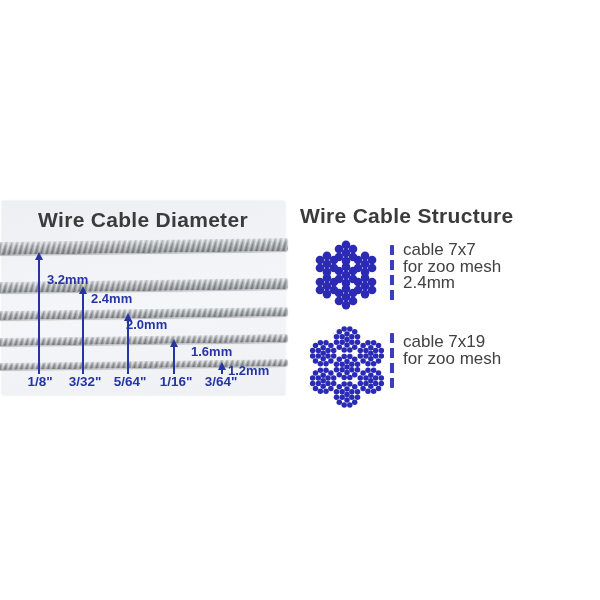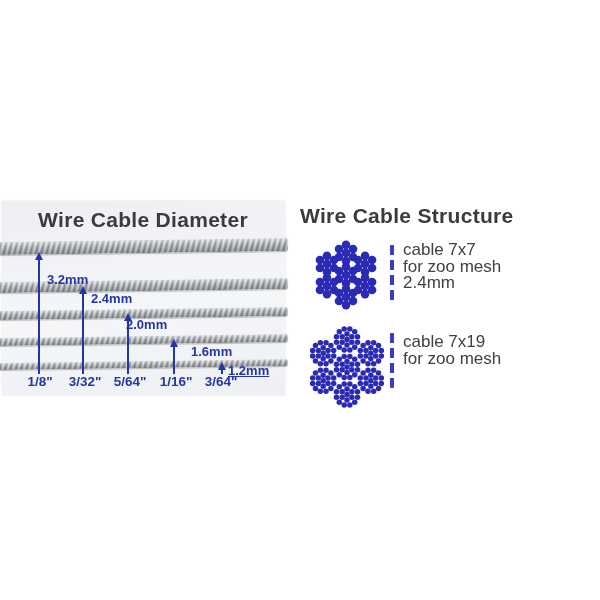--- a/index.html
+++ b/index.html
@@ -46,21 +46,21 @@
   #arrow-3{left:127px;top:320px;height:54px;}
   #arrow-4{left:173px;top:346px;height:28px;}
   #arrow-5{left:221px;top:369px;height:5px;}
   .mm-label{
     position:absolute;font-size:13px;font-weight:700;color:#2535a3;white-space:nowrap;
   }
   #mm-1{left:47px;top:272px;}
   #mm-2{left:91px;top:291px;}
   #mm-3{left:126px;top:317px;}
   #mm-4{left:191px;top:344px;}
-  #mm-5{left:228px;top:363px;text-decoration:underline;}
+  #mm-5{left:228px;top:363px;}
   .inch-label{
     position:absolute;top:374px;transform:translateX(-50%);
     font-size:13.5px;font-weight:700;color:#2535a3;white-space:nowrap;
   }
   #inch-1{left:40px;} #inch-2{left:85px;} #inch-3{left:130px;}
   #inch-4{left:176px;} #inch-5{left:221px;}
   
   .strand-svg{position:absolute;}
   #diagram-7x7{left:311px;top:238px;width:70px;height:74px;}
   #diagram-7x19{left:304px;top:323px;width:86px;height:88px;}

